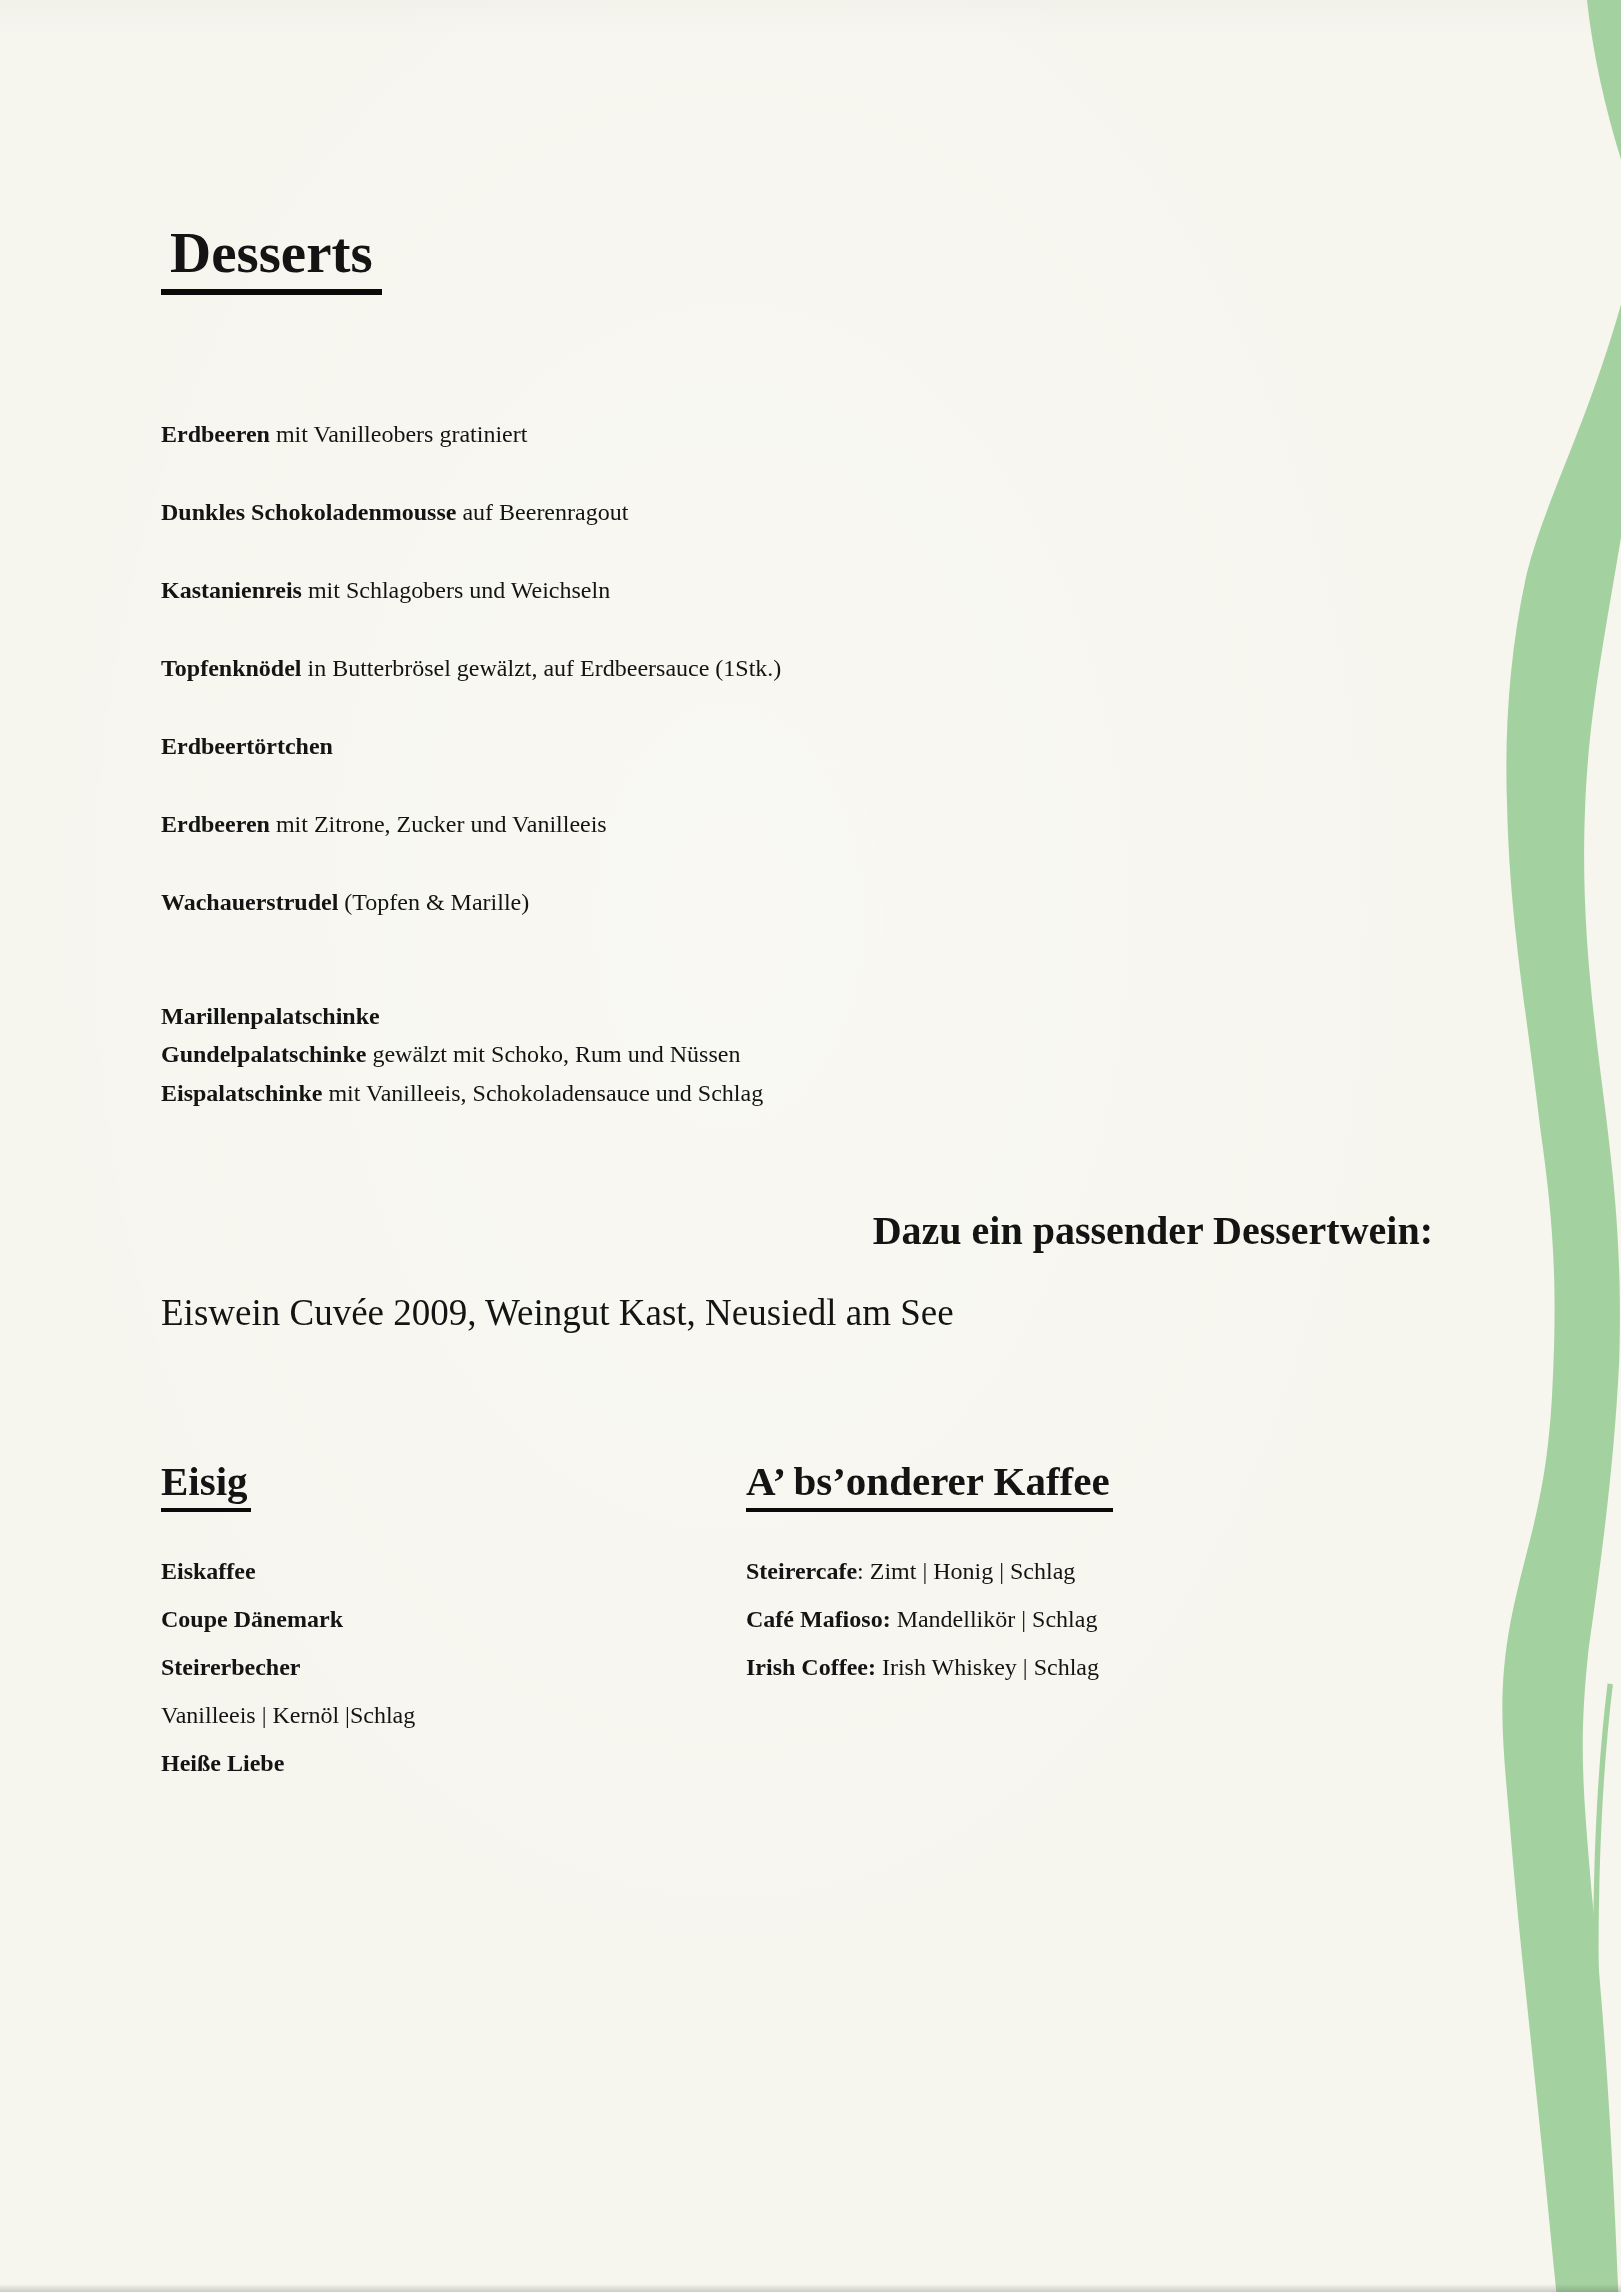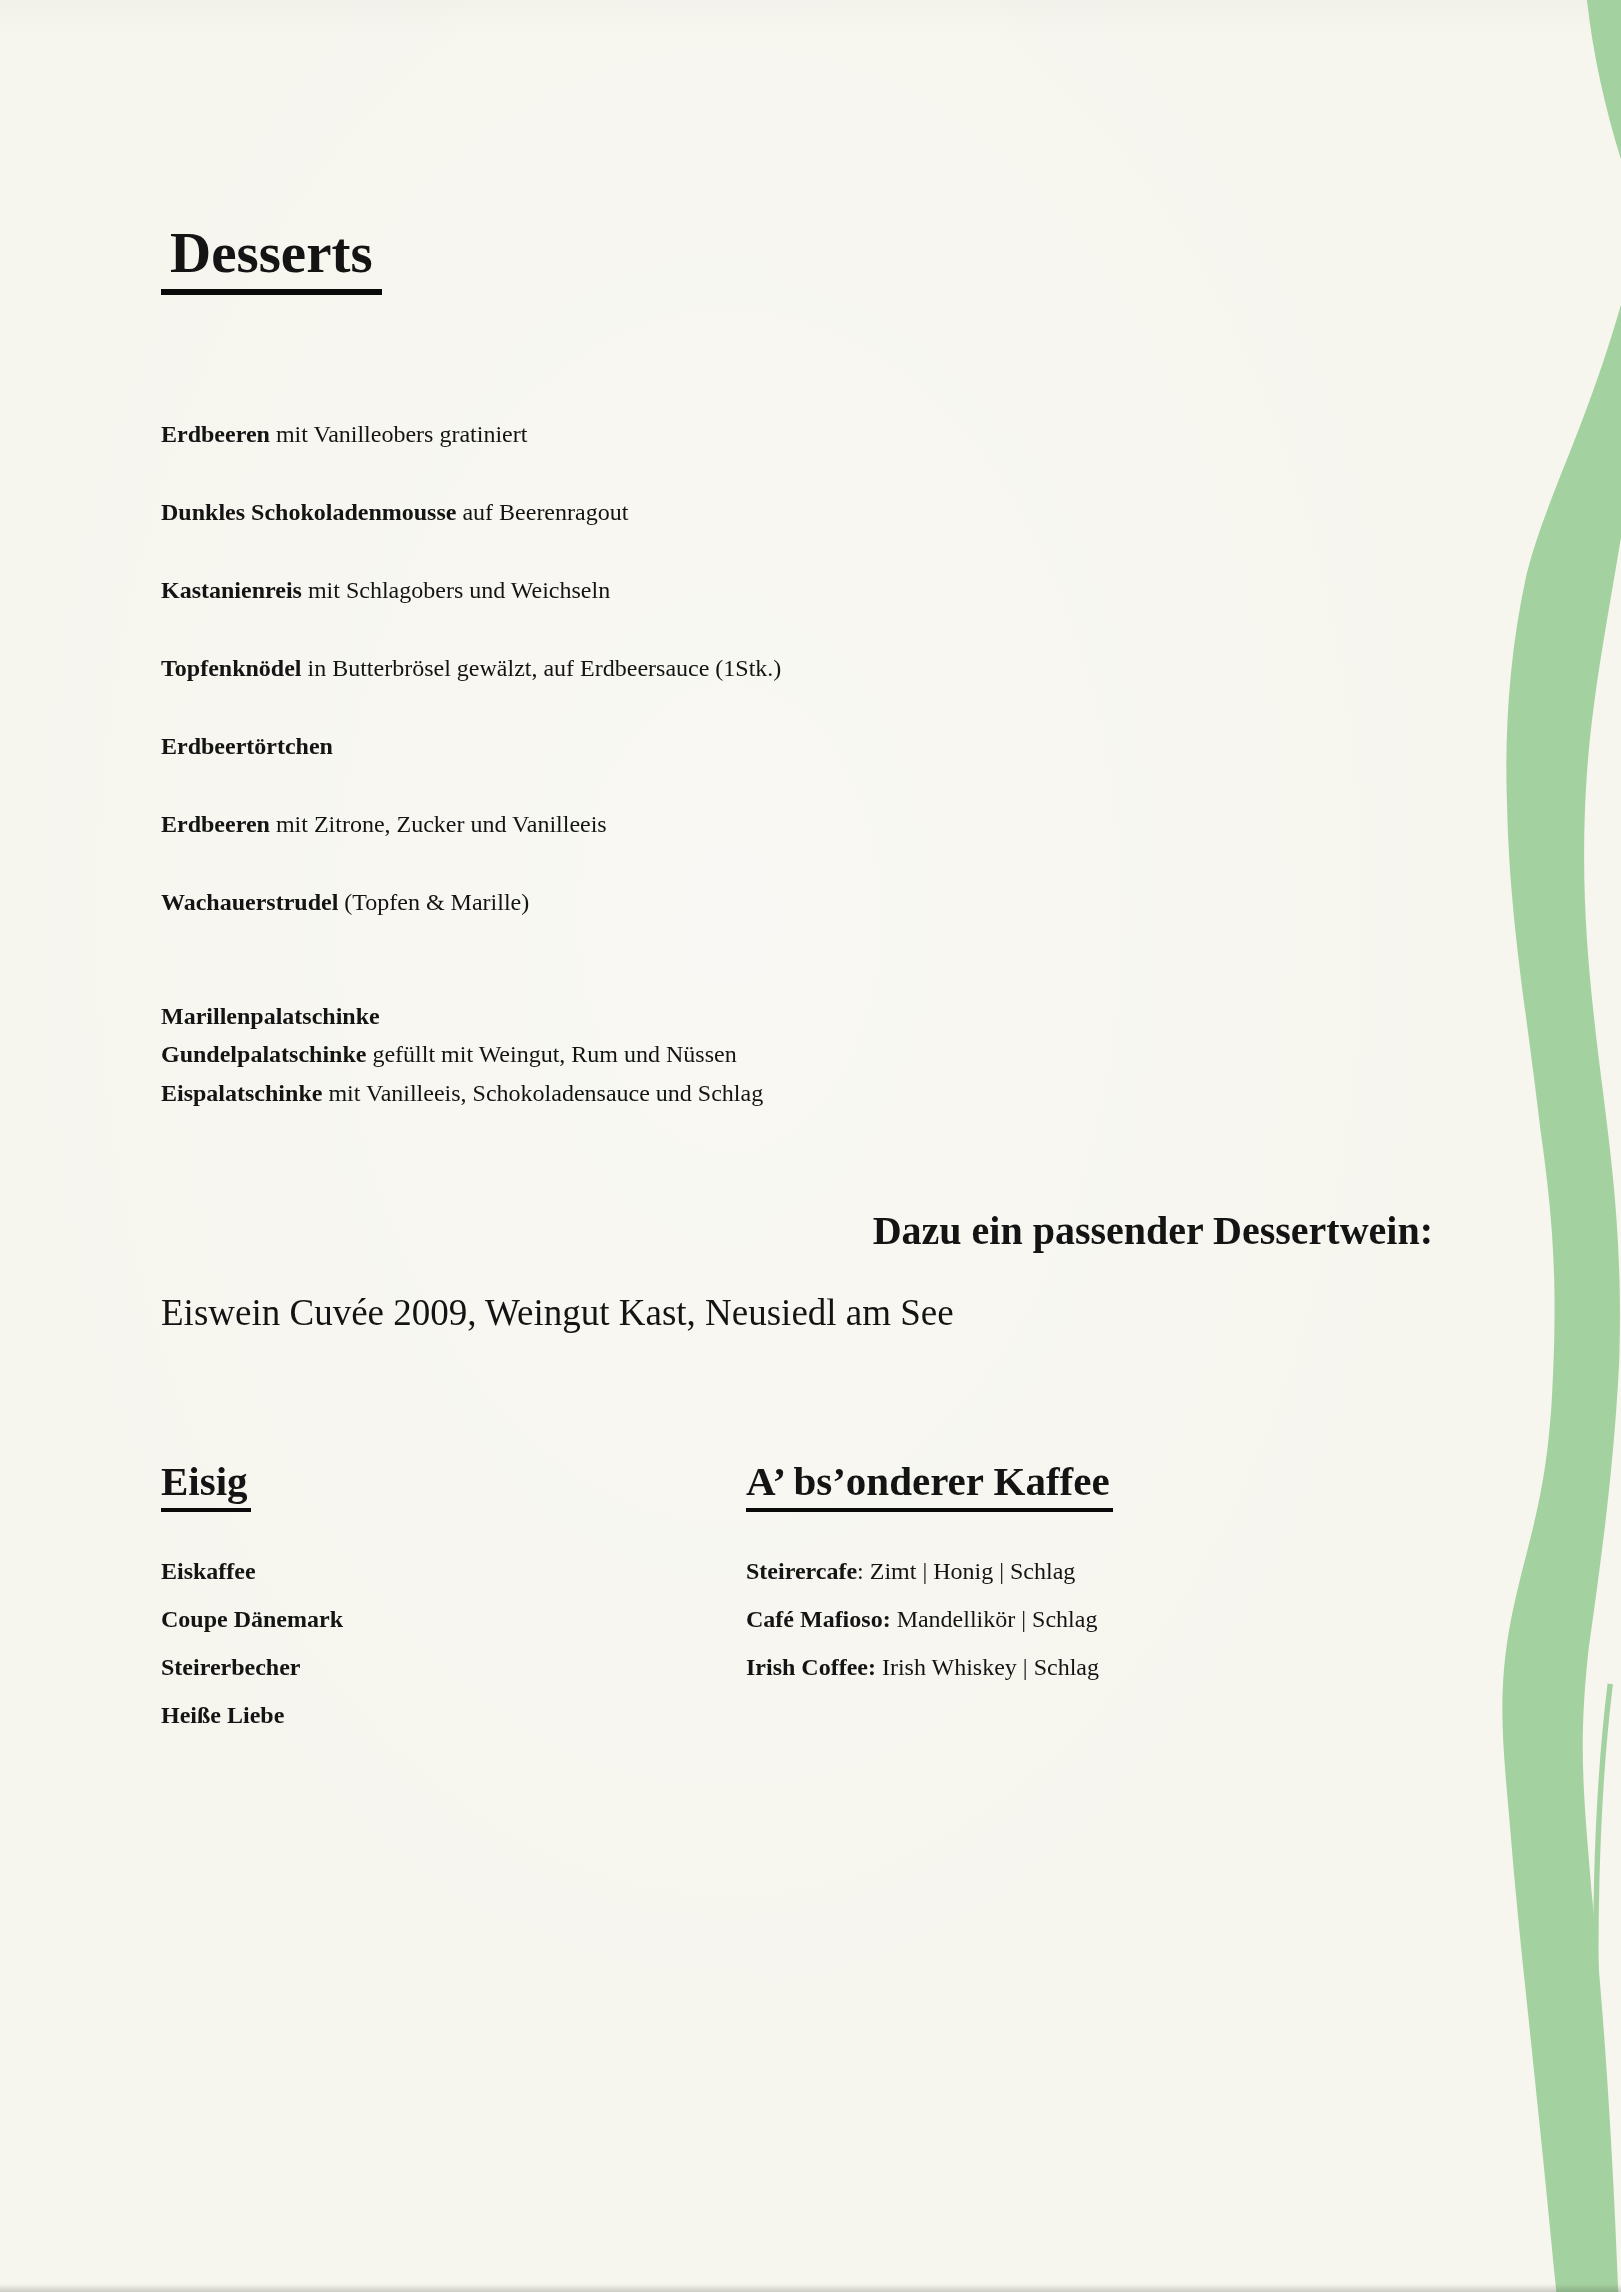--- a/index.html
+++ b/index.html
@@ -118,37 +118,38 @@
       <div class="menu-row"><span class="item-name">Dunkles Schokoladenmousse</span><span class="item-desc"> auf Beerenragout</span></div>
       <div class="menu-row"><span class="item-name">Kastanienreis</span><span class="item-desc"> mit Schlagobers und Weichseln</span></div>
       <div class="menu-row"><span class="item-name">Topfenknödel</span><span class="item-desc"> in Butterbrösel gewälzt, auf Erdbeersauce (1Stk.)</span></div>
       <div class="menu-row"><span class="item-name">Erdbeertörtchen</span><span class="item-desc"></span></div>
       <div class="menu-row"><span class="item-name">Erdbeeren</span><span class="item-desc"> mit Zitrone, Zucker und Vanilleeis</span></div>
       <div class="menu-row"><span class="item-name">Wachauerstrudel</span><span class="item-desc"> (Topfen &amp; Marille)</span></div>
     </div>
 
   <div class="section-palat">
       <div class="menu-row"><span class="item-name">Marillenpalatschinke</span><span class="item-desc"></span></div>
-      <div class="menu-row"><span class="item-name">Gundelpalatschinke</span><span class="item-desc"> gefüllt mit Weingut, Rum und Nüssen</span></div>
+      <div class="menu-row"><span class="item-name">Gundelpalatschinke</span><span class="item-desc"> gewälzt mit Schoko, Rum und Nüssen</span></div>
       <div class="menu-row"><span class="item-name">Eispalatschinke</span><span class="item-desc"> mit Vanilleeis, Schokoladensauce und Schlag</span></div>
     </div>
 
   <div class="dessertwein-heading">Dazu ein passender Dessertwein:</div>
 
   <div class="wine-line">Eiswein Cuvée 2009, Weingut Kast, Neusiedl am See</div>
 
   <div class="columns">
     <div class="col-left">
       <div class="col-heading">
         <span class="underlined">Eisig</span>
       </div>
       <div class="col-items">
           <div class="menu-row"><span class="item-name">Eiskaffee</span><span class="item-desc"></span></div>
           <div class="menu-row"><span class="item-name">Coupe Dänemark</span><span class="item-desc"></span></div>
           <div class="menu-row"><span class="item-name">Steirerbecher</span><span class="item-desc"></span></div>
+          <div class="menu-row"><span class="item-name"></span><span class="item-desc">Vanilleeis | Kernöl |Schlag</span></div>
           <div class="menu-row"><span class="item-name">Heiße Liebe</span><span class="item-desc"></span></div>
         </div>
     </div>
     <div class="col-right">
       <div class="col-heading">
         <span class="underlined">A’ bs’onderer Kaffee</span>
       </div>
       <div class="col-items">
           <div class="menu-row"><span class="item-name">Steirercafe</span><span class="item-desc">: Zimt | Honig | Schlag</span></div>
           <div class="menu-row"><span class="item-name">Café Mafioso:</span><span class="item-desc"> Mandellikör | Schlag</span></div>

